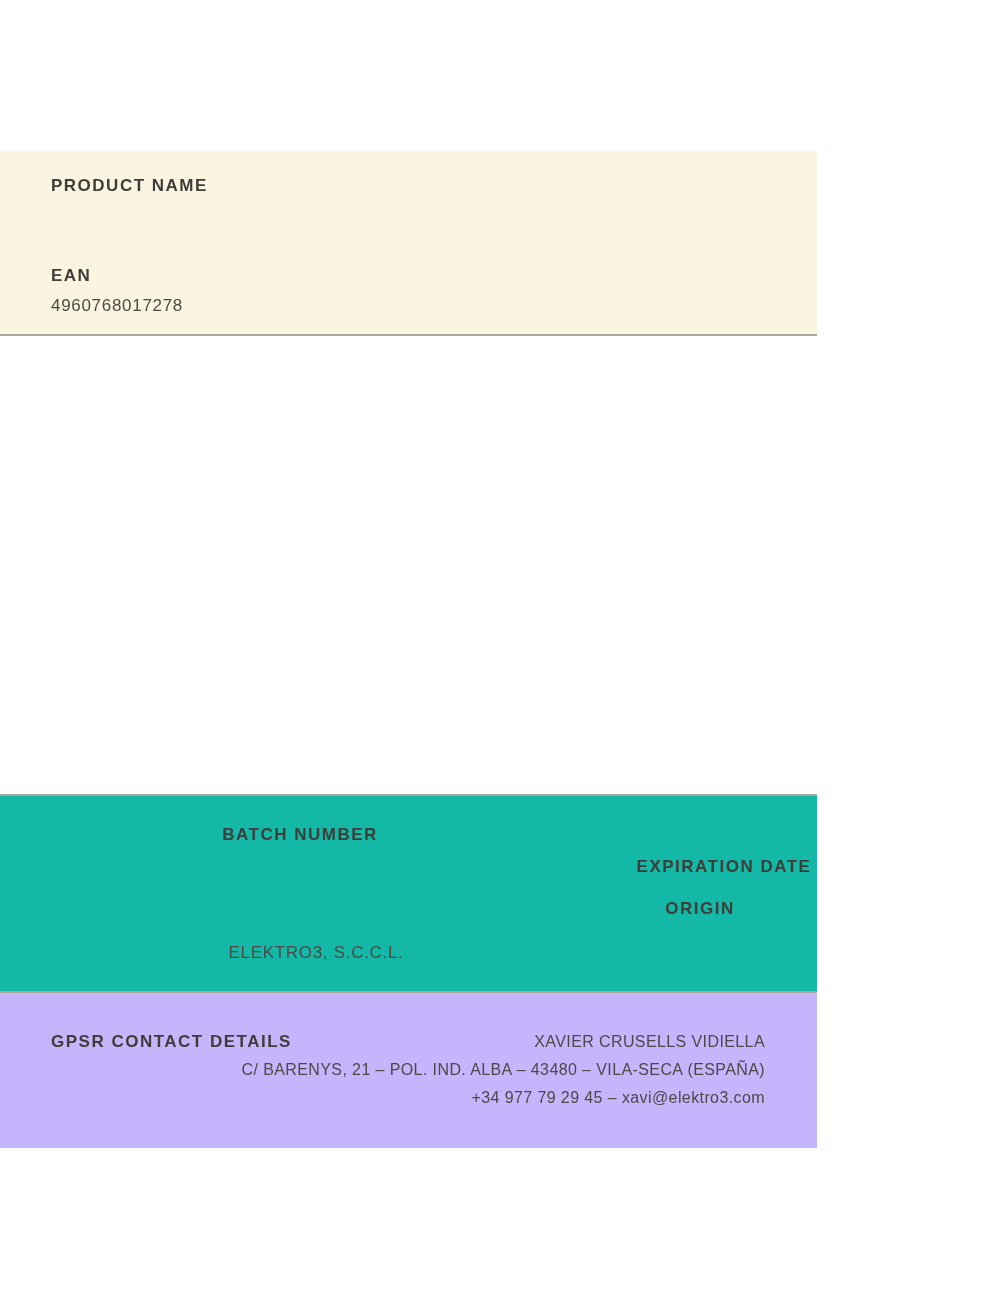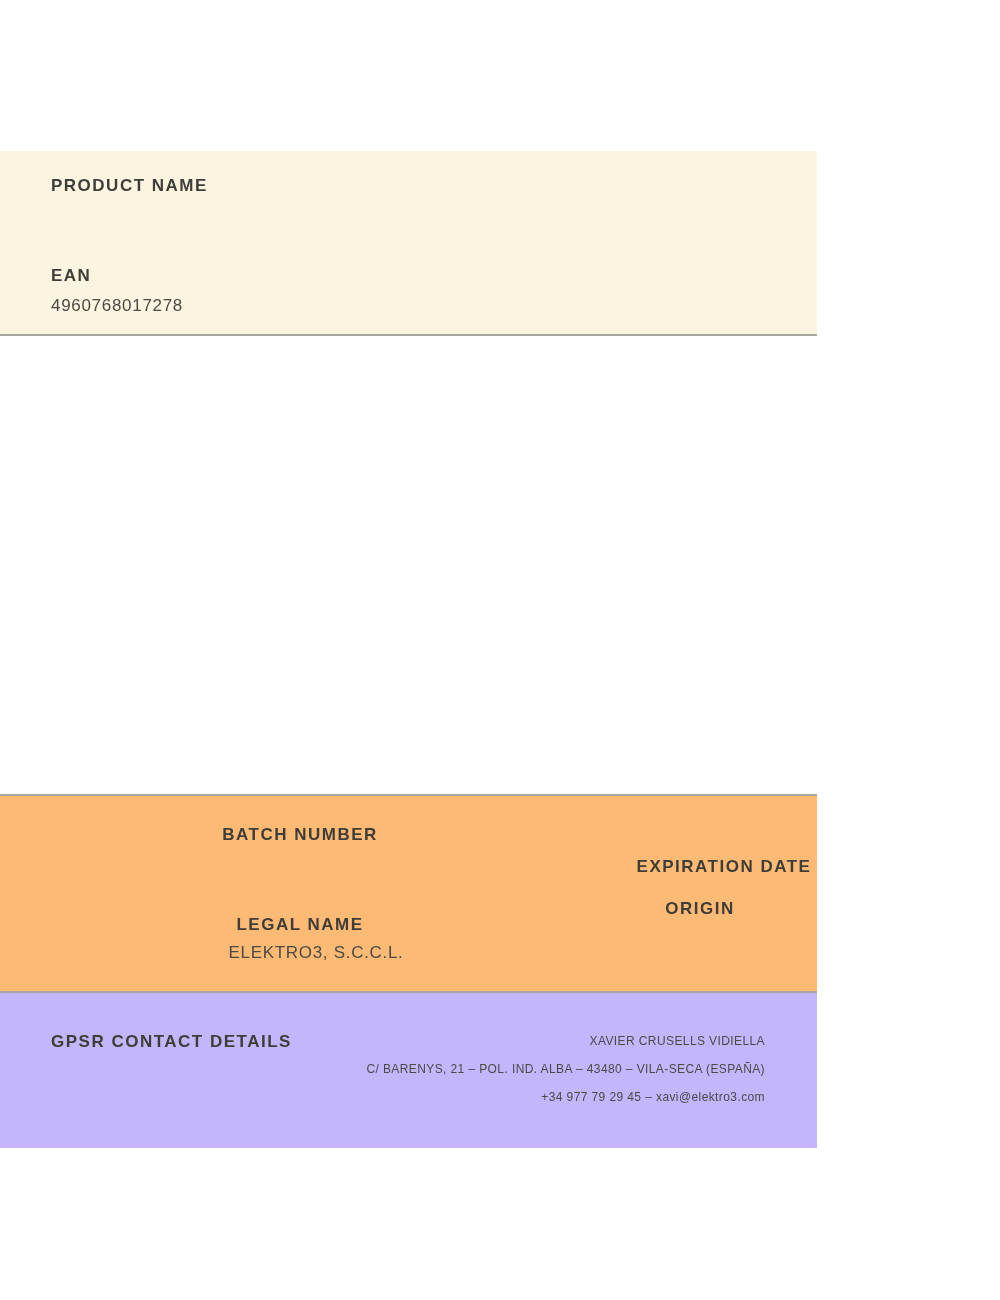--- a/index.html
+++ b/index.html
@@ -23,21 +23,21 @@
     height: 185px;
     background: #faf4e0;
     border-bottom: 2px solid #a9a89e;
   }
   .product-section .field { position: absolute; left: 51px; }
 
   
   .trace-section {
     top: 794px;
     height: 199px;
-    background: #fdba74;
+    background: #14b8a6;
     border-top: 2px solid #a9a89e;
     border-bottom: 2px solid #a9a89e;
   }
   .trace-grid {
     position: absolute;
     top: 0; left: 100px;
     width: 800px; height: 100%;
   }
   .trace-cell {
     position: absolute;
@@ -69,21 +69,21 @@
     line-height: 17px;
   }
   .val {
     font-size: 17px;
     font-weight: 400;
     letter-spacing: 0.7px;
     color: #4b4a45;
     line-height: 17px;
   }
   .contact-line {
-    font-size: 12px;
+    font-size: 16px;
     font-weight: 400;
     letter-spacing: 0.4px;
     color: #4b4a45;
     line-height: 17px;
   }
 </style>
 </head>
 <body>
 
 <section class="band product-section">
@@ -93,21 +93,20 @@
 </section>
 
 <section class="band trace-section">
   <div class="trace-grid">
     <div class="trace-cell lbl" style="left:0; top:30px;">BATCH NUMBER</div>
     <div class="trace-cell val" style="left:0; top:60px;"></div>
 
     <div class="trace-cell lbl" style="left:424px; top:30px;margin-top:32px;">EXPIRATION DATE</div>
     <div class="trace-cell val" style="left:400px; top:60px;"></div>
 
-    <div class="trace-cell lbl" style="left:0; top:120px;">LEGAL NAME</div>
     <div class="trace-cell val" style="left:16px; top:148px;">ELEKTRO3, S.C.C.L.</div>
 
     <div class="trace-cell lbl" style="left:400px; top:104px;">ORIGIN</div>
   </div>
 </section>
 
 <section class="band gpsr-section">
   <div class="gpsr-label lbl">GPSR CONTACT DETAILS</div>
   <div class="gpsr-contact">
     <div class="contact-line">XAVIER CRUSELLS VIDIELLA</div>

